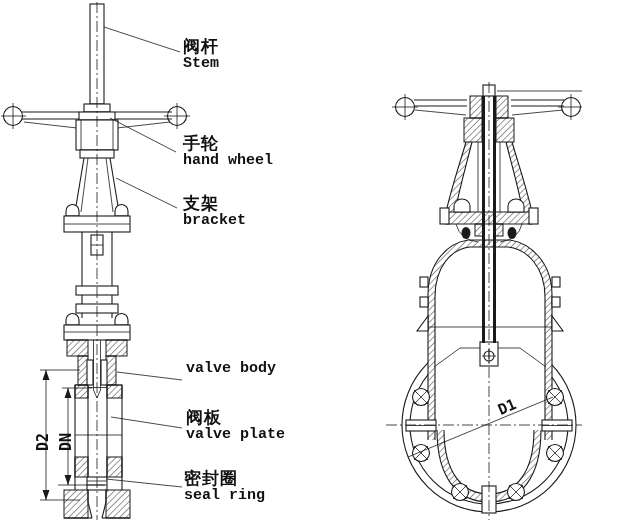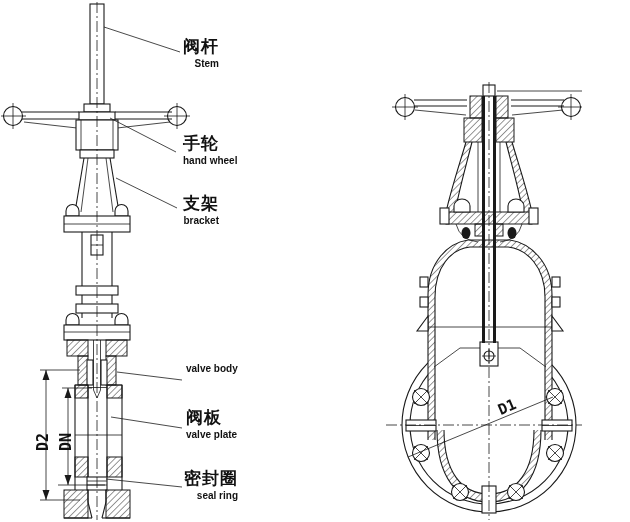--- a/index.html
+++ b/index.html
@@ -9,21 +9,21 @@
   .ln{stroke:#1a1a1a;stroke-width:1.1;fill:none;stroke-linecap:butt;}
   .tn{stroke:#1a1a1a;stroke-width:0.8;fill:none;}
   .cl{stroke:#1a1a1a;stroke-width:0.8;fill:none;stroke-dasharray:11 3 2 3;}
   .ht{fill:url(#hx);stroke:#1a1a1a;stroke-width:1;}
   .htn{fill:url(#hx);stroke:none;}
   .wh{fill:#ffffff;stroke:#1a1a1a;stroke-width:1.1;}
   .bk{fill:#1a1a1a;stroke:none;}
   .ar{fill:#1a1a1a;stroke:none;}
   .plabel{position:absolute;white-space:nowrap;}
   .plabel .zh{font-size:17px;font-weight:700;line-height:19px;letter-spacing:1px;}
-  .plabel .en{font-family:Liberation Sans, sans-serif;font-size:10px;font-weight:600;line-height:15px;text-align:right;}
+  .plabel .en{font-family:Liberation Mono, monospace;font-size:15px;font-weight:600;line-height:15px;}
   .dim{position:absolute;display:flex;align-items:center;justify-content:center;
        font-family:"DejaVu Sans Mono","Liberation Mono",monospace;font-size:15px;font-weight:700;}
   .rot90{transform:rotate(-90deg);}
   .rotd1{transform:rotate(-23deg);}
 </style>
 </head>
 <body>
 
 <div class="stage">
 

